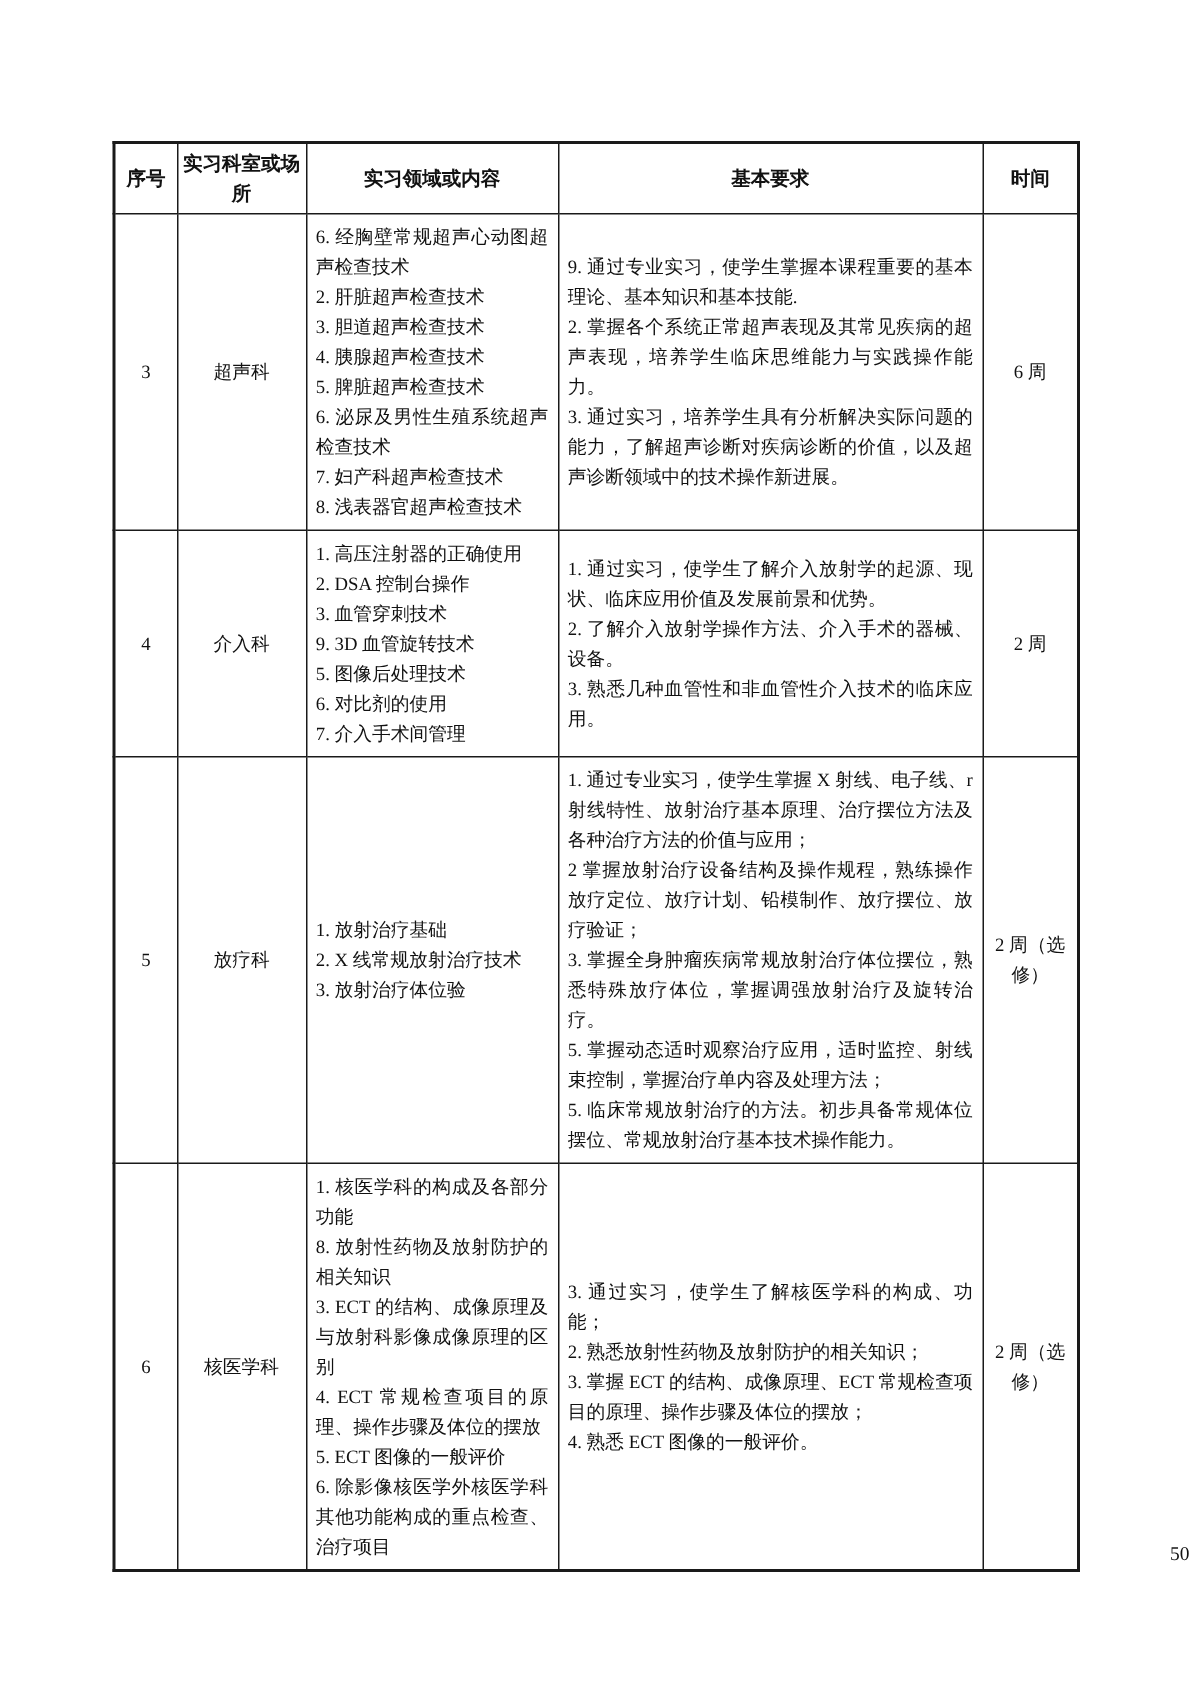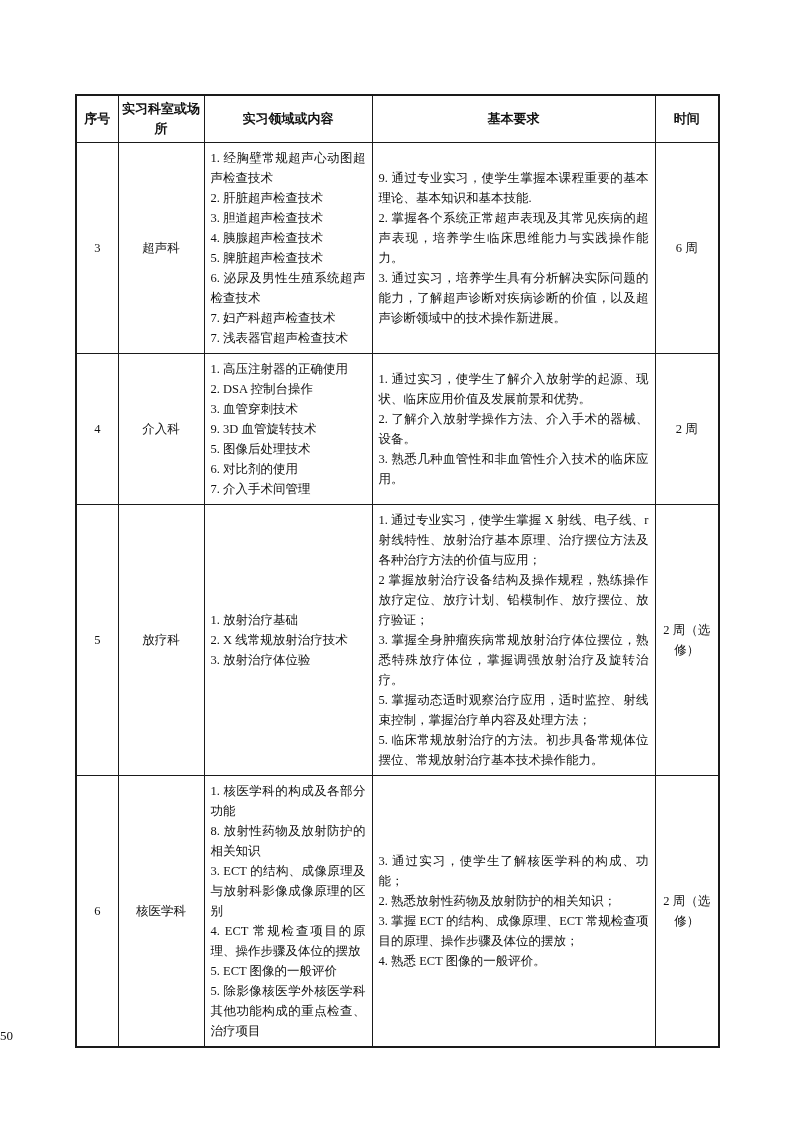--- a/index.html
+++ b/index.html
@@ -57,21 +57,21 @@
     padding: 5px 6px;
   }
   td.cell-list .item {
     text-align: justify;
   }
   .page-number {
     position: absolute;
     left: 0;
     right: 0;
     top: 1028px;
-    text-align: left;
+    text-align: right;
     font-size: 13px;
     line-height: 16px;
   }
 </style>
 </head>
 <body>
 
 <div class="doc-table-wrap">
   <table class="doc-table">
     <colgroup>
@@ -88,28 +88,28 @@
         <th>实习领域或内容</th>
         <th>基本要求</th>
         <th>时间</th>
       </tr>
     </thead>
     <tbody>
         <tr>
     <td class="cell-center">3</td>
     <td class="cell-center">超声科</td>
     <td class="cell-list">
-            <div class="item">1. 经胸壁常规超声心动图超声检查技术</div>
+            <div class="item">6. 经胸壁常规超声心动图超声检查技术</div>
             <div class="item">2. 肝脏超声检查技术</div>
             <div class="item">3. 胆道超声检查技术</div>
             <div class="item">4. 胰腺超声检查技术</div>
             <div class="item">5. 脾脏超声检查技术</div>
             <div class="item">6. 泌尿及男性生殖系统超声检查技术</div>
             <div class="item">7. 妇产科超声检查技术</div>
-            <div class="item">7. 浅表器官超声检查技术</div>
+            <div class="item">8. 浅表器官超声检查技术</div>
           </td>
     <td class="cell-list">
             <div class="item">9. 通过专业实习，使学生掌握本课程重要的基本理论、基本知识和基本技能.</div>
             <div class="item">2. 掌握各个系统正常超声表现及其常见疾病的超声表现，培养学生临床思维能力与实践操作能力。</div>
             <div class="item">3. 通过实习，培养学生具有分析解决实际问题的能力，了解超声诊断对疾病诊断的价值，以及超声诊断领域中的技术操作新进展。</div>
           </td>
     <td class="cell-center">6 周</td>
   </tr>
         <tr>
     <td class="cell-center">4</td>
@@ -149,21 +149,21 @@
   </tr>
         <tr>
     <td class="cell-center">6</td>
     <td class="cell-center">核医学科</td>
     <td class="cell-list">
             <div class="item">1. 核医学科的构成及各部分功能</div>
             <div class="item">8. 放射性药物及放射防护的相关知识</div>
             <div class="item">3. ECT 的结构、成像原理及与放射科影像成像原理的区别</div>
             <div class="item">4. ECT 常规检查项目的原理、操作步骤及体位的摆放</div>
             <div class="item">5. ECT 图像的一般评价</div>
-            <div class="item">5. 除影像核医学外核医学科其他功能构成的重点检查、治疗项目</div>
+            <div class="item">6. 除影像核医学外核医学科其他功能构成的重点检查、治疗项目</div>
           </td>
     <td class="cell-list">
             <div class="item">3. 通过实习，使学生了解核医学科的构成、功能；</div>
             <div class="item">2. 熟悉放射性药物及放射防护的相关知识；</div>
             <div class="item">3. 掌握 ECT 的结构、成像原理、ECT 常规检查项目的原理、操作步骤及体位的摆放；</div>
             <div class="item">4. 熟悉 ECT 图像的一般评价。</div>
           </td>
     <td class="cell-center">2 周（选修）</td>
   </tr>
       </tbody>

